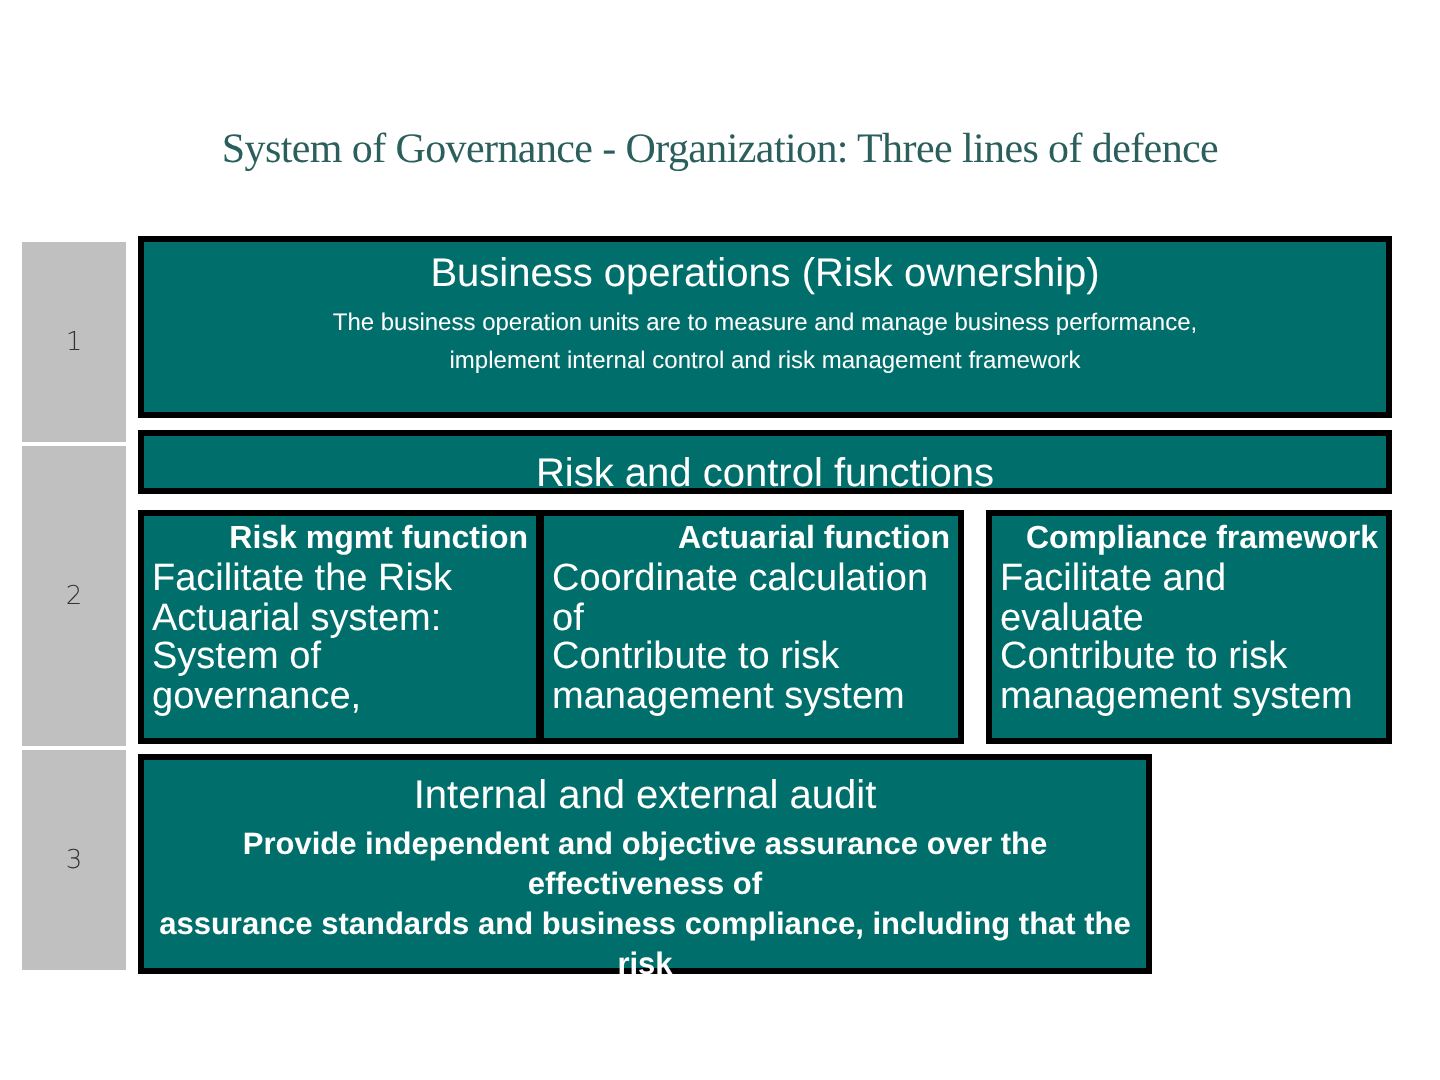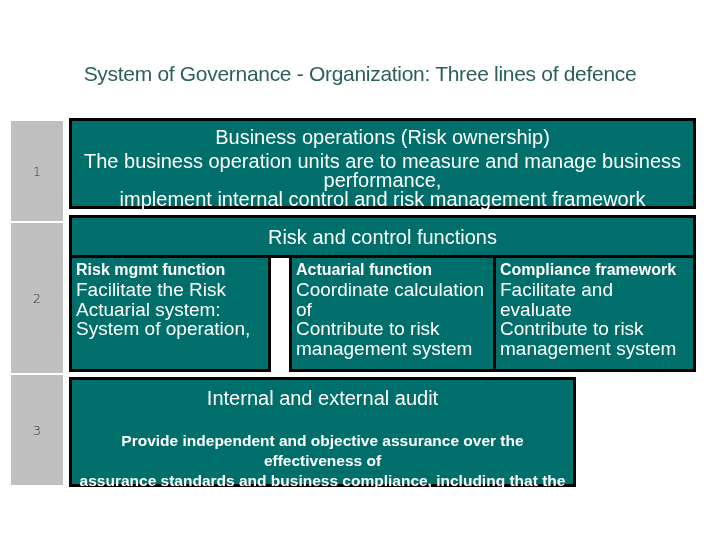--- a/index.html
+++ b/index.html
@@ -3,81 +3,81 @@
 <meta charset="utf-8">
 <style>
   html, body { margin: 0; padding: 0; }
   body {
     width: 720px; height: 540px; background: #ffffff;
     position: relative; overflow: hidden;
     font-family: "Liberation Sans", sans-serif;
   }
   .title {
     position: absolute; left: 0; top: 62px; width: 720px;
-    text-align: center; font-family: Liberation Sans, sans-serif;
+    text-align: center; font-family: Liberation Serif, serif;
     font-weight: 300; font-size: 21px; color: #2b5f5c; letter-spacing: -0.3px;
   }
   .num {
     position: absolute; left: 11px; width: 52px; background: #c0c0c0;
     display: flex; align-items: center; justify-content: center;
     font-size: 13px; color: #333; font-family: "DejaVu Sans", sans-serif; font-weight: 300;
   }
   .box {
     position: absolute; box-sizing: border-box; background: #006e6a;
     border: 3px solid #000; color: #ffffff; text-align: center;
   }
   .box-title { font-size: 20px; line-height: 24px; }
-  .box-text { font-size: 20px; line-height: 19px; }
+  .box-text { font-size: 12px; line-height: 19px; }
   .box-text.bold { font-weight: bold; font-size: 15.5px; line-height: 20px; }
   .group {
     position: absolute; box-sizing: border-box; background: #ffffff;
   }
   .sub {
     position: absolute; box-sizing: border-box; background: #006e6a;
     border: 3px solid #000; color: #fff; text-align: left; padding: 2px 4px;
   }
-  .sub-title { font-weight: bold; font-size: 16px; text-align: left; line-height: 20px; }
+  .sub-title { font-weight: bold; font-size: 16px; text-align: right; line-height: 20px; }
   .sub-text { font-size: 19px; line-height: 19.5px; }
 </style>
 </head>
 <body>
 
 <div class="title">System of Governance - Organization: Three lines of defence</div>
 
 <div class="num" style="top:121px;height:100px;">1</div>
 <div class="box" style="left:69px;top:118px;width:627px;height:91px;padding-top:4px;">
   <div class="box-title">Business operations (Risk ownership)</div>
   <div class="box-text" style="margin-top:3px;">The business operation units are to measure and manage business performance,</div>
   <div class="box-text">implement internal control and risk management framework</div>
 </div>
 
 <div class="num" style="top:223px;height:150px;">2</div>
 <div class="group" style="left:69px;top:215px;width:627px;height:157px;">
-  <div class="box" style="left:0;top:0;width:627px;height:43px;padding-top:7px;">
+  <div class="box" style="left:0;top:0;width:627px;height:32px;padding-top:7px;">
     <div class="box-title">Risk and control functions</div>
   </div>
   <div class="sub" style="left:0;top:40px;width:202px;height:117px;">
     <div class="sub-title">Risk mgmt function</div>
     <div class="sub-text">Facilitate the Risk</div>
     <div class="sub-text">Actuarial system:</div>
-    <div class="sub-text">System of operation,</div>
+    <div class="sub-text">System of governance,</div>
   </div>
-  <div class="sub" style="left:220px;top:40px;width:213px;height:117px;">
+  <div class="sub" style="left:200px;top:40px;width:213px;height:117px;">
     <div class="sub-title">Actuarial function</div>
     <div class="sub-text">Coordinate calculation of</div>
     <div class="sub-text">Contribute to risk</div>
     <div class="sub-text">management system</div>
   </div>
   <div class="sub" style="left:424px;top:40px;width:203px;height:117px;">
     <div class="sub-title">Compliance framework</div>
     <div class="sub-text">Facilitate and evaluate</div>
     <div class="sub-text">Contribute to risk</div>
     <div class="sub-text">management system</div>
   </div>
 </div>
 
 <div class="num" style="top:375px;height:110px;">3</div>
 <div class="box" style="left:69px;top:377px;width:507px;height:110px;padding-top:6px;">
   <div class="box-title">Internal and external audit</div>
-  <div class="box-text bold" style="margin-top:21px;">Provide independent and objective assurance over the effectiveness of</div>
+  <div class="box-text bold" style="margin-top:3px;">Provide independent and objective assurance over the effectiveness of</div>
   <div class="box-text bold">assurance standards and business compliance, including that the risk</div>
   <div class="box-text bold">management defence functions</div>
 </div>
 
 </body></html>

